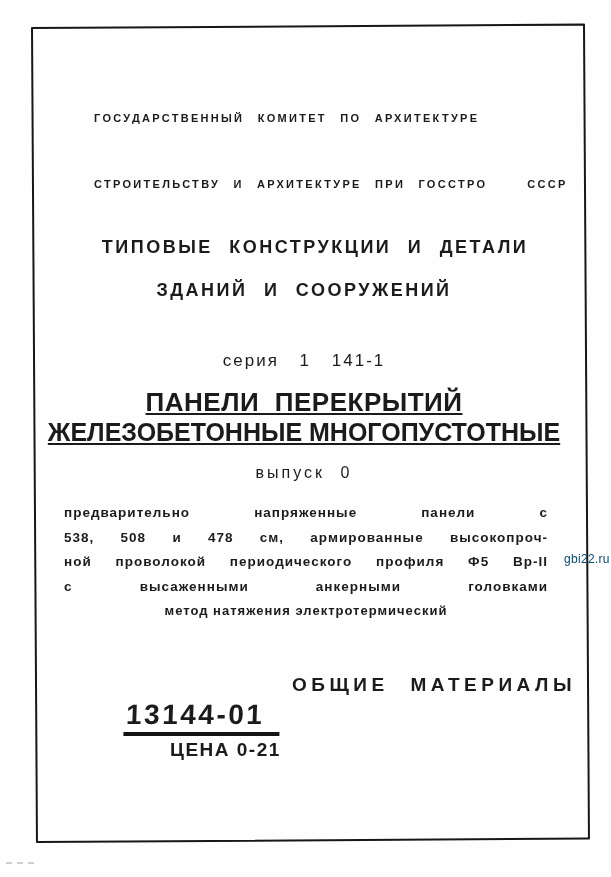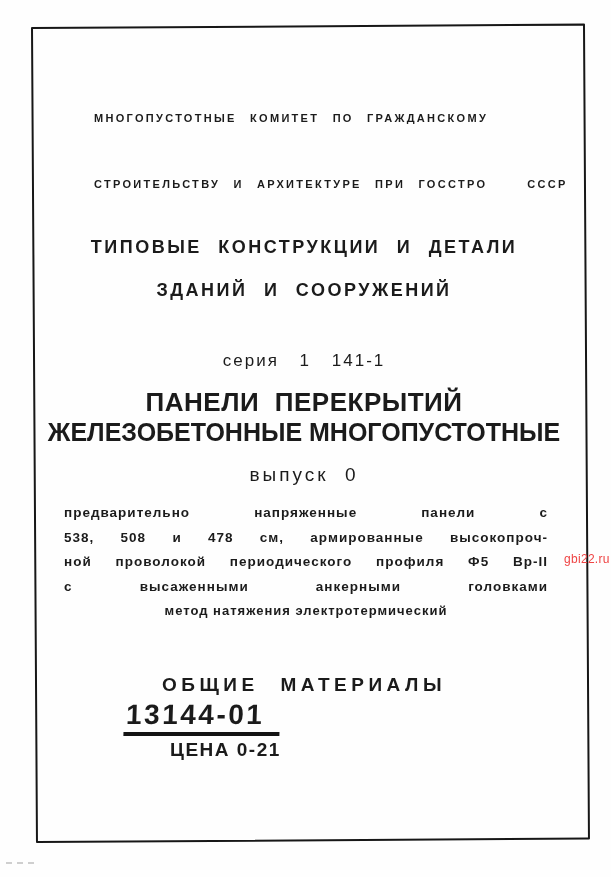--- a/index.html
+++ b/index.html
@@ -48,37 +48,38 @@
     left: 32px;
     width: 544px;
     text-align: center;
   }
   .title-line {
     font-size: 18px;
     font-weight: bold;
     letter-spacing: 2.5px;
     word-spacing: 9px;
   }
-  .title-1 { top: 237px; }
+  .title-1 { top: 237px; padding-left: 11px; }
   .title-2 { top: 280px; }
   .series-line {
     top: 351px;
     font-size: 17px;
     letter-spacing: 2px;
     word-spacing: 14px;
   }
   .subject-line {
     font-weight: bold;
     letter-spacing: 0.5px;
+    text-decoration: underline;
   }
   .subject-1 { top: 387px; font-size: 26px; word-spacing: 8px; }
   .subject-2 { top: 418px; font-size: 25px; letter-spacing: 0; }
   .issue-line {
     top: 464px;
-    font-size: 19px;
+    font-size: 16px;
     letter-spacing: 3px;
     word-spacing: 8px;
     text-align: center;
   }
   .desc {
     position: absolute;
     left: 64px;
     top: 501px;
     width: 484px;
     font-size: 13.5px;
@@ -94,20 +95,21 @@
     text-align: right;
     text-align-last: center;
     font-size: 13px;
   }
   .section-line {
     top: 674px;
     font-size: 19px;
     font-weight: 600;
     letter-spacing: 4.5px;
     word-spacing: 12px;
+    text-align: right;
   }
   .stamp {
     position: absolute;
     left: 124px;
     top: 699px;
   }
   .stamp-number {
     display: inline-block;
     font-size: 28px;
     font-weight: bold;
@@ -122,21 +124,21 @@
     letter-spacing: 1.5px;
     margin-top: 3px;
     padding-left: 2px;
     margin-left: 44px;
   }
   .watermark {
     position: absolute;
     left: 564px;
     top: 552px;
     font-size: 12px;
-    color: #ef4444;
+    color: #0c4a6e;
     letter-spacing: 0.3px;
     white-space: nowrap;
     text-align: center;
   }
   .scan-artifact {
     position: absolute;
     left: 6px;
     top: 862px;
     width: 28px;
     height: 0;
@@ -144,21 +146,21 @@
   }
 </style>
 </head>
 <body>
 
 <div class="paper">
 
   <div class="frame"></div>
 
   <div class="org">
-    <div>МНОГОПУСТОТНЫЕ КОМИТЕТ ПО ГРАЖДАНСКОМУ</div>
+    <div>ГОСУДАРСТВЕННЫЙ КОМИТЕТ ПО АРХИТЕКТУРЕ</div>
     <div>СТРОИТЕЛЬСТВУ И АРХИТЕКТУРЕ ПРИ ГОССТРО   СССР</div>
   </div>
 
   <div class="band title-line title-1">ТИПОВЫЕ КОНСТРУКЦИИ И ДЕТАЛИ</div>
 
   <div class="band title-line title-2">ЗДАНИЙ И СООРУЖЕНИЙ</div>
 
   <div class="band series-line">серия 1 141-1</div>
 
   <div class="band subject-line subject-1">ПАНЕЛИ ПЕРЕКРЫТИЙ</div>

